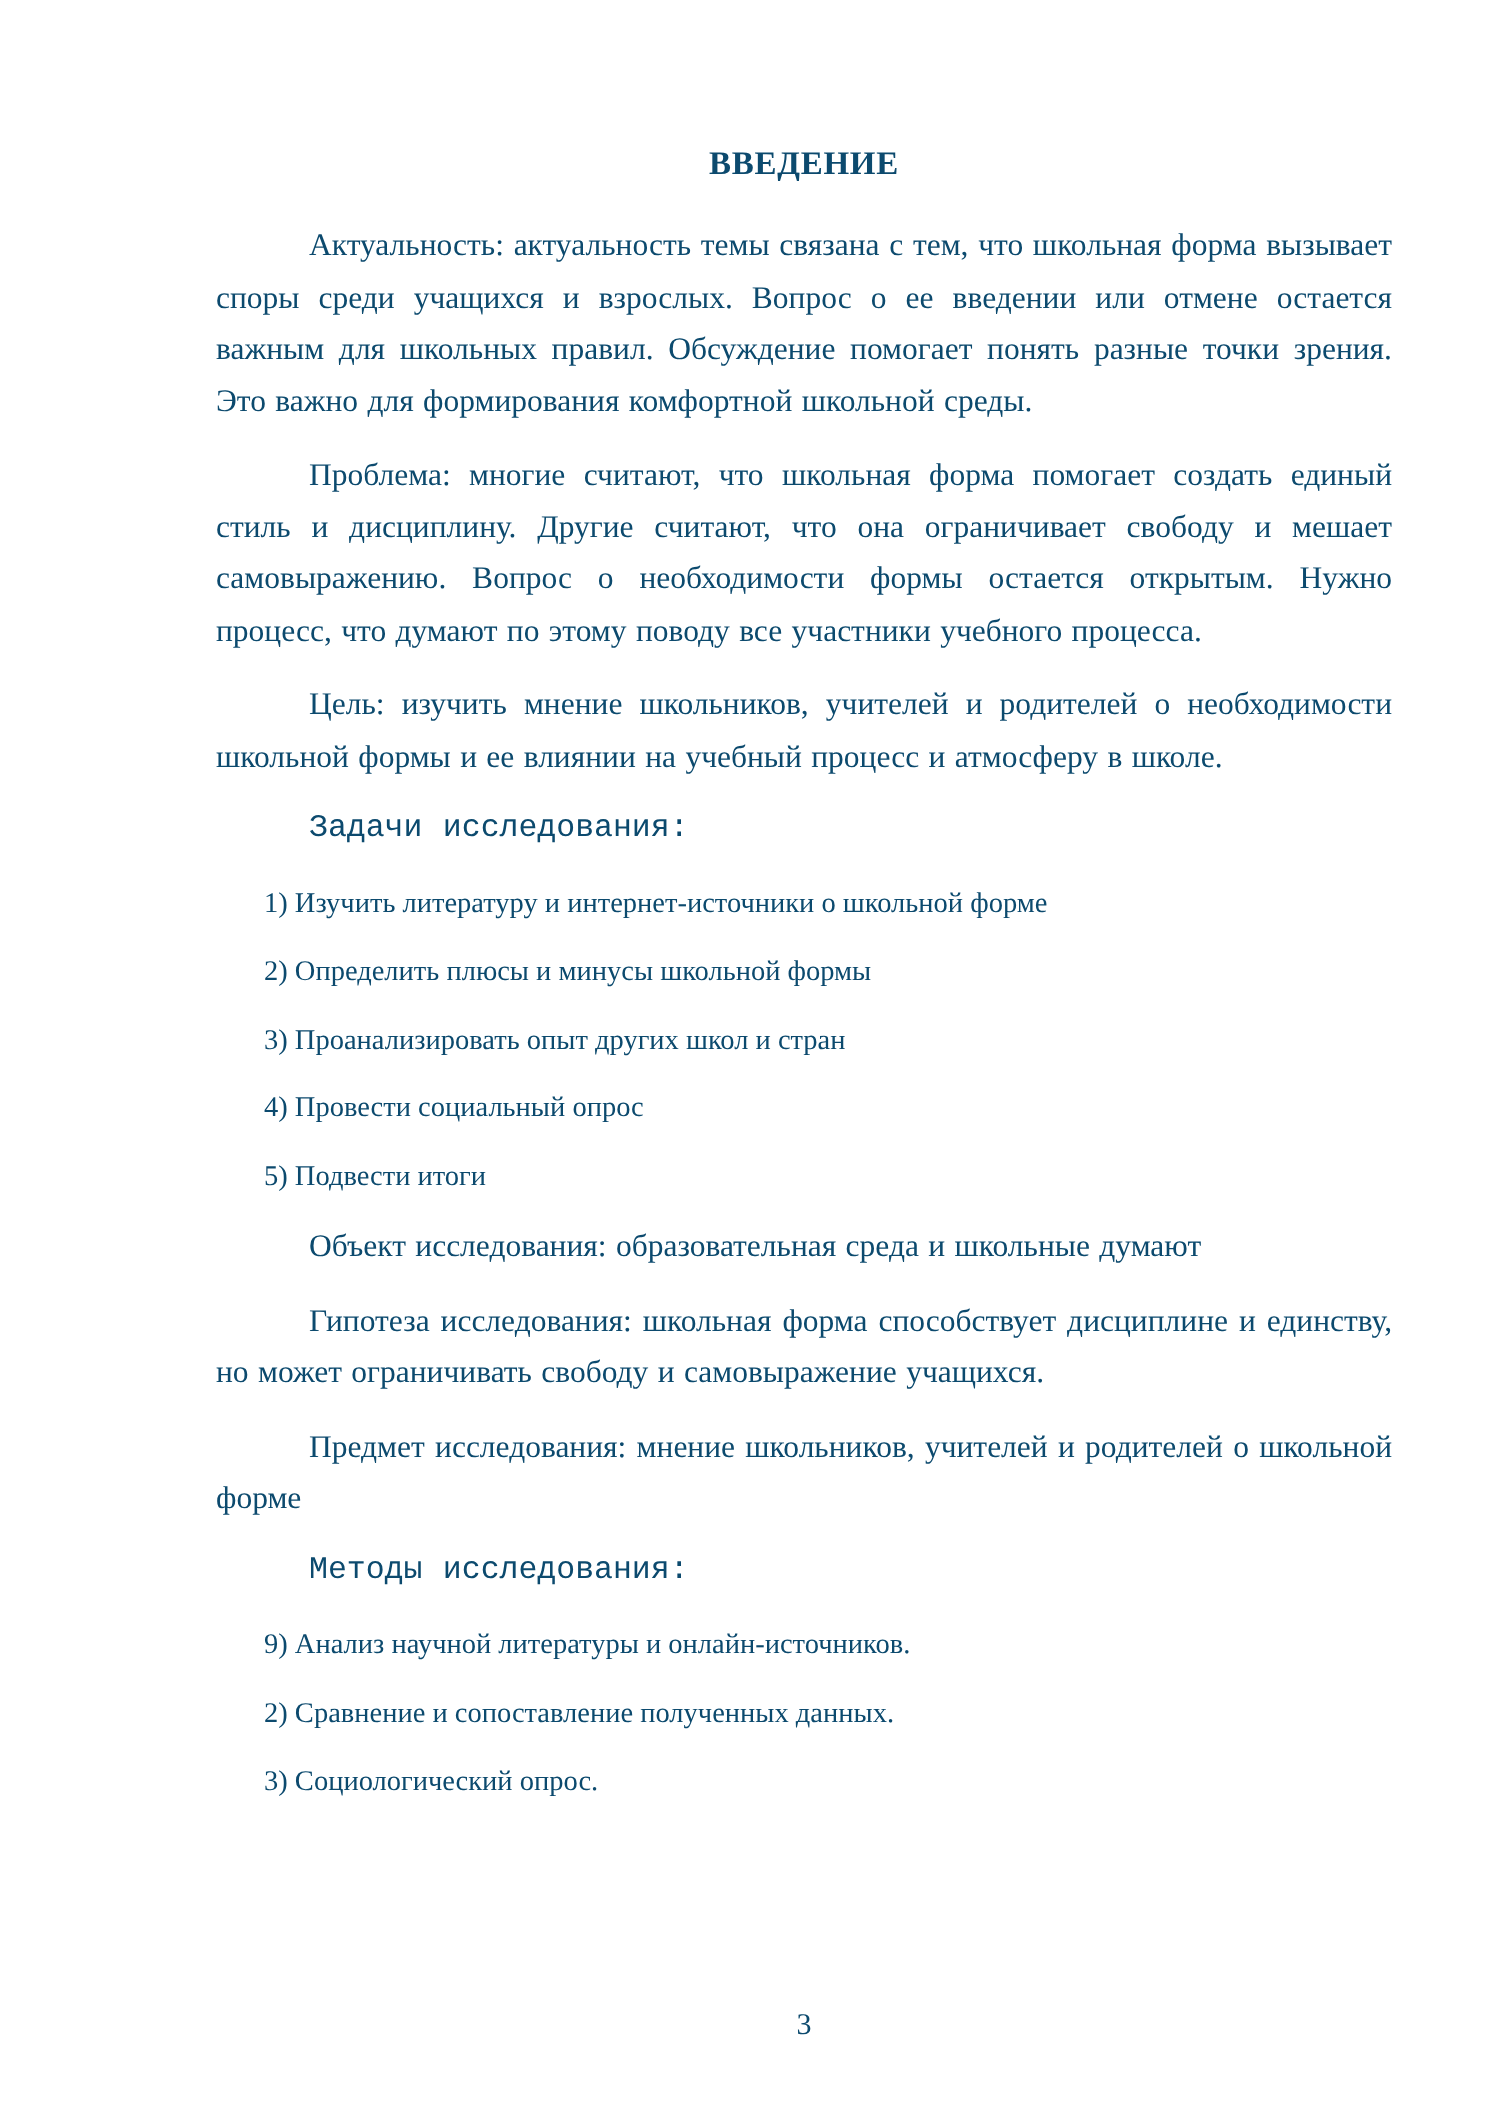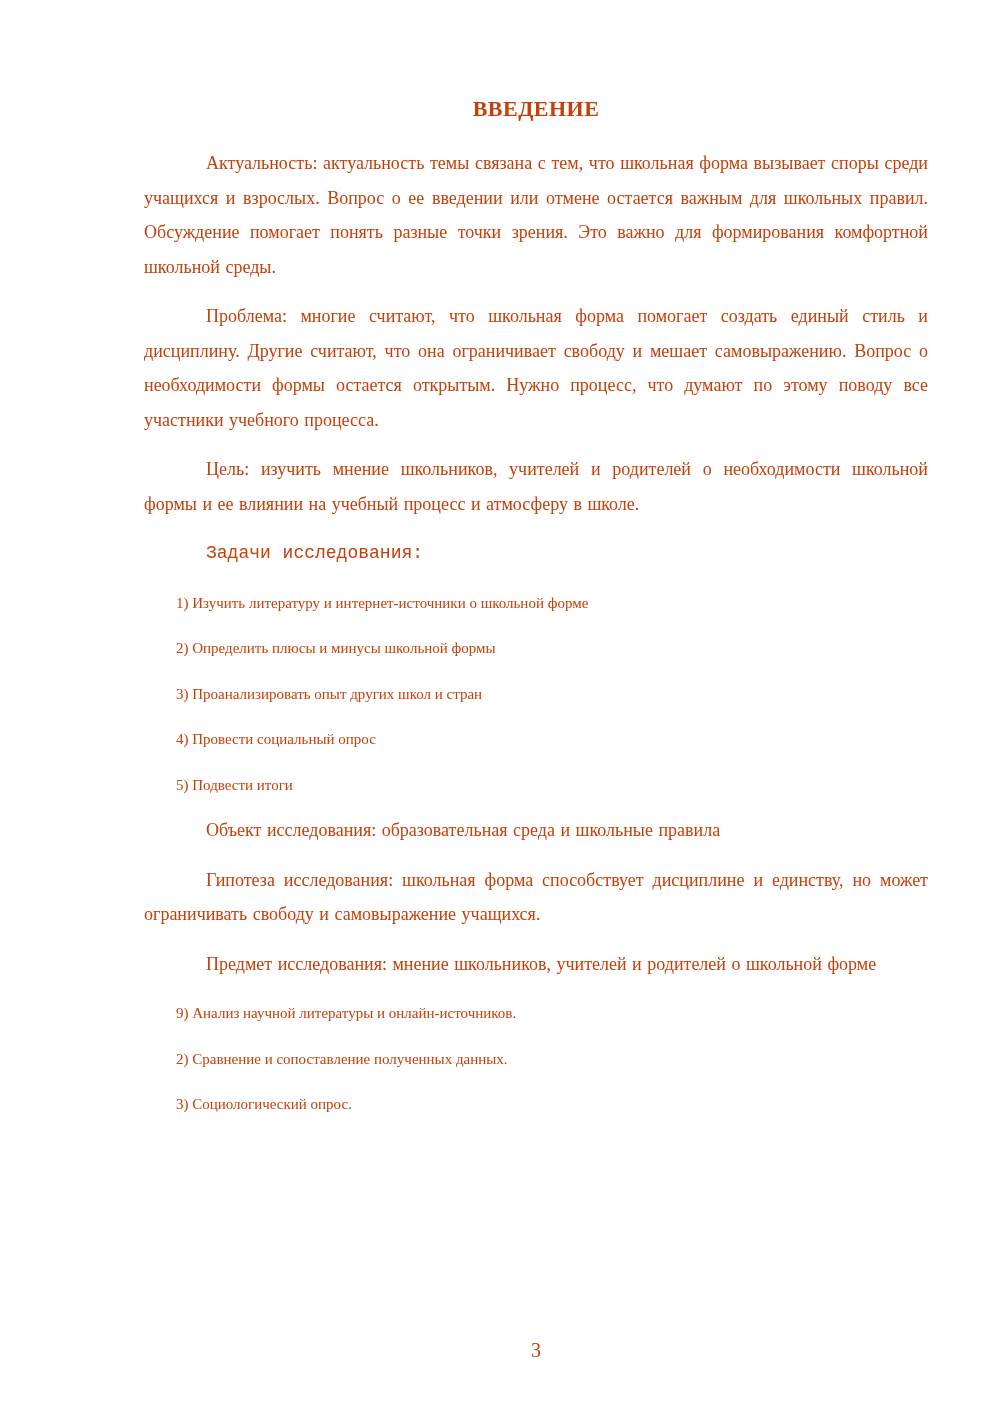--- a/index.html
+++ b/index.html
@@ -9,46 +9,46 @@
   }
   .page {
     position: relative;
     width: 1000px;
     height: 1414px;
     margin: 0 auto;
     background: #ffffff;
     box-sizing: border-box;
     padding: 92px 72px 0 144px;
     font-family: "Liberation Serif", "DejaVu Serif", serif;
-    color: #c2410c;
+    color: #0c4a6e;
     overflow: hidden;
   }
   .doc-title {
     margin: 0 0 20px 0;
     text-align: center;
     font-size: 22px;
     font-weight: bold;
     letter-spacing: 0.5px;
     line-height: 34px;
   }
   .para {
     margin: 0 0 15px 0;
-    font-size: 18px;
+    font-size: 21px;
     line-height: 34.5px;
     text-align: justify;
     text-indent: 62px;
     word-spacing: 1px;
   }
   .para.single {
     text-align: left;
     font-family: Liberation Mono, monospace;
   }
   .list-item {
     margin: 0 0 11px 0;
-    font-size: 15px;
+    font-size: 19px;
     line-height: 34.5px;
     text-align: left;
     text-indent: 32px;
   }
   .list-block {
     margin: 4px 0 4px 0;
   }
   .page-number {
     position: absolute;
     left: 144px;
@@ -75,26 +75,27 @@
   <p class="para single">Задачи исследования:</p>
 
   <div class="list-block">
     <p class="list-item">1) Изучить литературу и интернет-источники о школьной форме</p>
     <p class="list-item">2) Определить плюсы и минусы школьной формы</p>
     <p class="list-item">3) Проанализировать опыт других школ и стран</p>
     <p class="list-item">4) Провести социальный опрос</p>
     <p class="list-item">5) Подвести итоги</p>
   </div>
 
-  <p class="para">Объект исследования: образовательная среда и школьные правила</p>
+  <p class="para">Объект исследования: образовательная среда и школьные думают</p>
 
   <p class="para">Гипотеза исследования: школьная форма способствует дисциплине и единству, но может ограничивать свободу и самовыражение учащихся.</p>
 
   <p class="para">Предмет исследования: мнение школьников, учителей и родителей о школьной форме</p>
 
+  <p class="para single">Методы исследования:</p>
 
   <div class="list-block">
     <p class="list-item">9) Анализ научной литературы и онлайн-источников.</p>
     <p class="list-item">2) Сравнение и сопоставление полученных данных.</p>
     <p class="list-item">3) Социологический опрос.</p>
   </div>
 
   <div class="page-number">3</div>
 
 </div>

